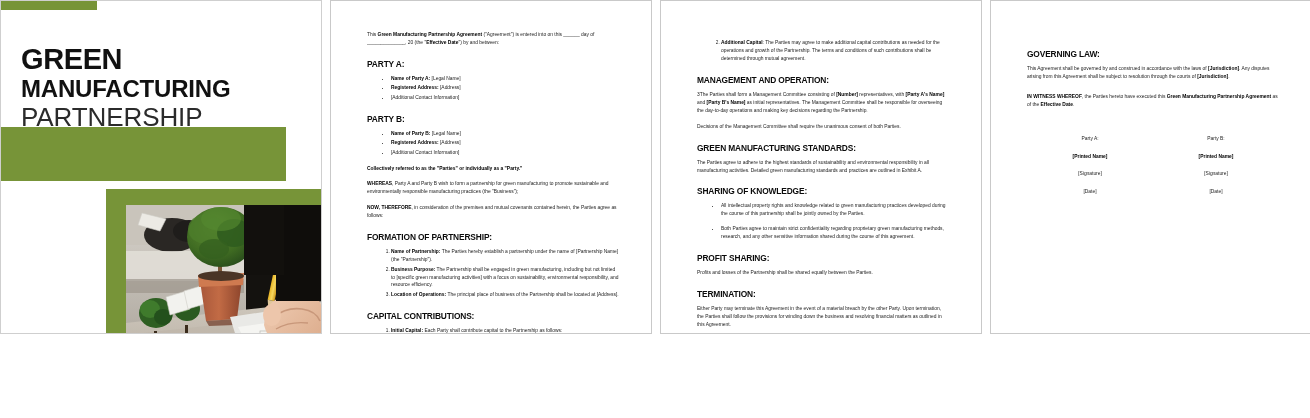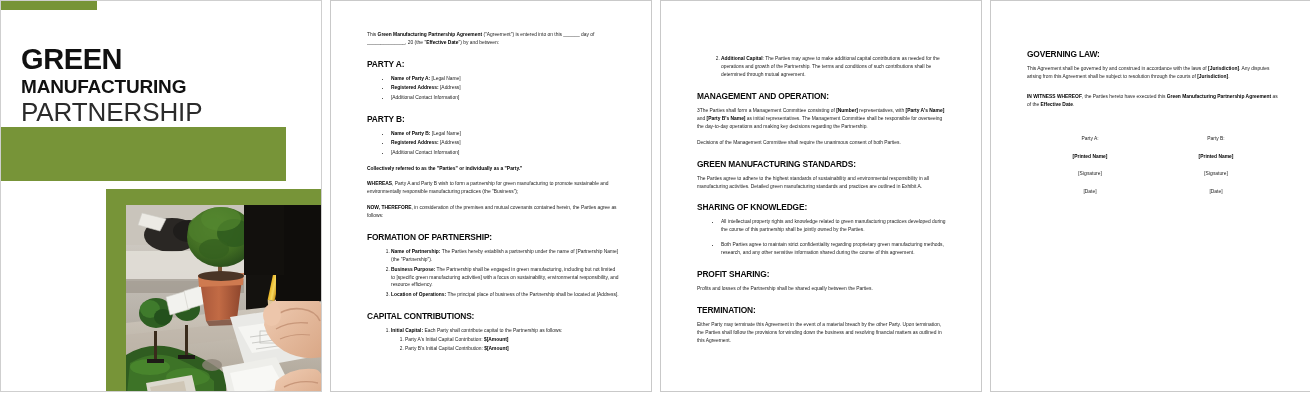--- a/index.html
+++ b/index.html
@@ -10,21 +10,21 @@
     overflow:hidden;
   }
   .sheet-row{
     position:relative;
     width:1310px;height:418px;
     display:flex;
     gap:8px;
   }
   .page{
     position:relative;
-    width:322px;height:392px;
+    width:322px;height:334px;
     background:#ffffff;
     border:1px solid #c9c9c9;
     border-top:1px solid #c9c9c9;
     box-sizing:border-box;
     overflow:hidden;
     flex:0 0 322px;
   }
   .page.cover{border:1px solid #cfcfcf;}
 
   
@@ -35,21 +35,21 @@
   }
   .cover-title{
     position:absolute;left:20px;top:44px;
     line-height:1.0;
   }
   .t-green{
     font-size:29px;font-weight:bold;letter-spacing:-0.4px;
     color:#111111;margin:0 0 3px 0;
   }
   .t-manu{
-    font-size:19px;font-weight:bold;letter-spacing:-0.2px;
+    font-size:24px;font-weight:bold;letter-spacing:-0.2px;
     color:#111111;margin:0 0 3px 0;
   }
   .t-sub{
     font-size:26px;font-weight:normal;letter-spacing:-0.1px;
     color:#2b2b2b;margin:0;
   }
   .green-band{
     position:absolute;left:0;top:126px;
     width:285px;height:54px;
     background:var(--green);
@@ -318,21 +318,21 @@
             <li><span>Party A's Initial Capital Contribution: </span><b>$[Amount]</b></li>
             <li><span>Party B's Initial Capital Contribution: </span><b>$[Amount]</b></li>
           </ul>
         </li>
       </ol>
 
     </div>
   </div>
 
   <div class="page doc">
-    <div class="body-wrap" style="top:54px;">
+    <div class="body-wrap" style="top:38px;">
 
       <ol start="2">
         <li><b>Additional Capital</b><span>: The Parties may agree to make additional capital contributions as needed for the operations and growth of the Partnership. The terms and conditions of such contributions shall be determined through mutual agreement.</span></li>
       </ol>
 
       <h2>MANAGEMENT AND OPERATION:</h2>
       <p>
         <span>3The Parties shall form a Management Committee consisting of </span><b>[Number]</b><span> representatives, with </span><b>[Party A's Name]</b><span> and </span><b>[Party B's Name]</b><span> as initial representatives. The Management Committee shall be responsible for overseeing the day-to-day operations and making key decisions regarding the Partnership.</span>
       </p>
       <p>Decisions of the Management Committee shall require the unanimous consent of both Parties.</p>

